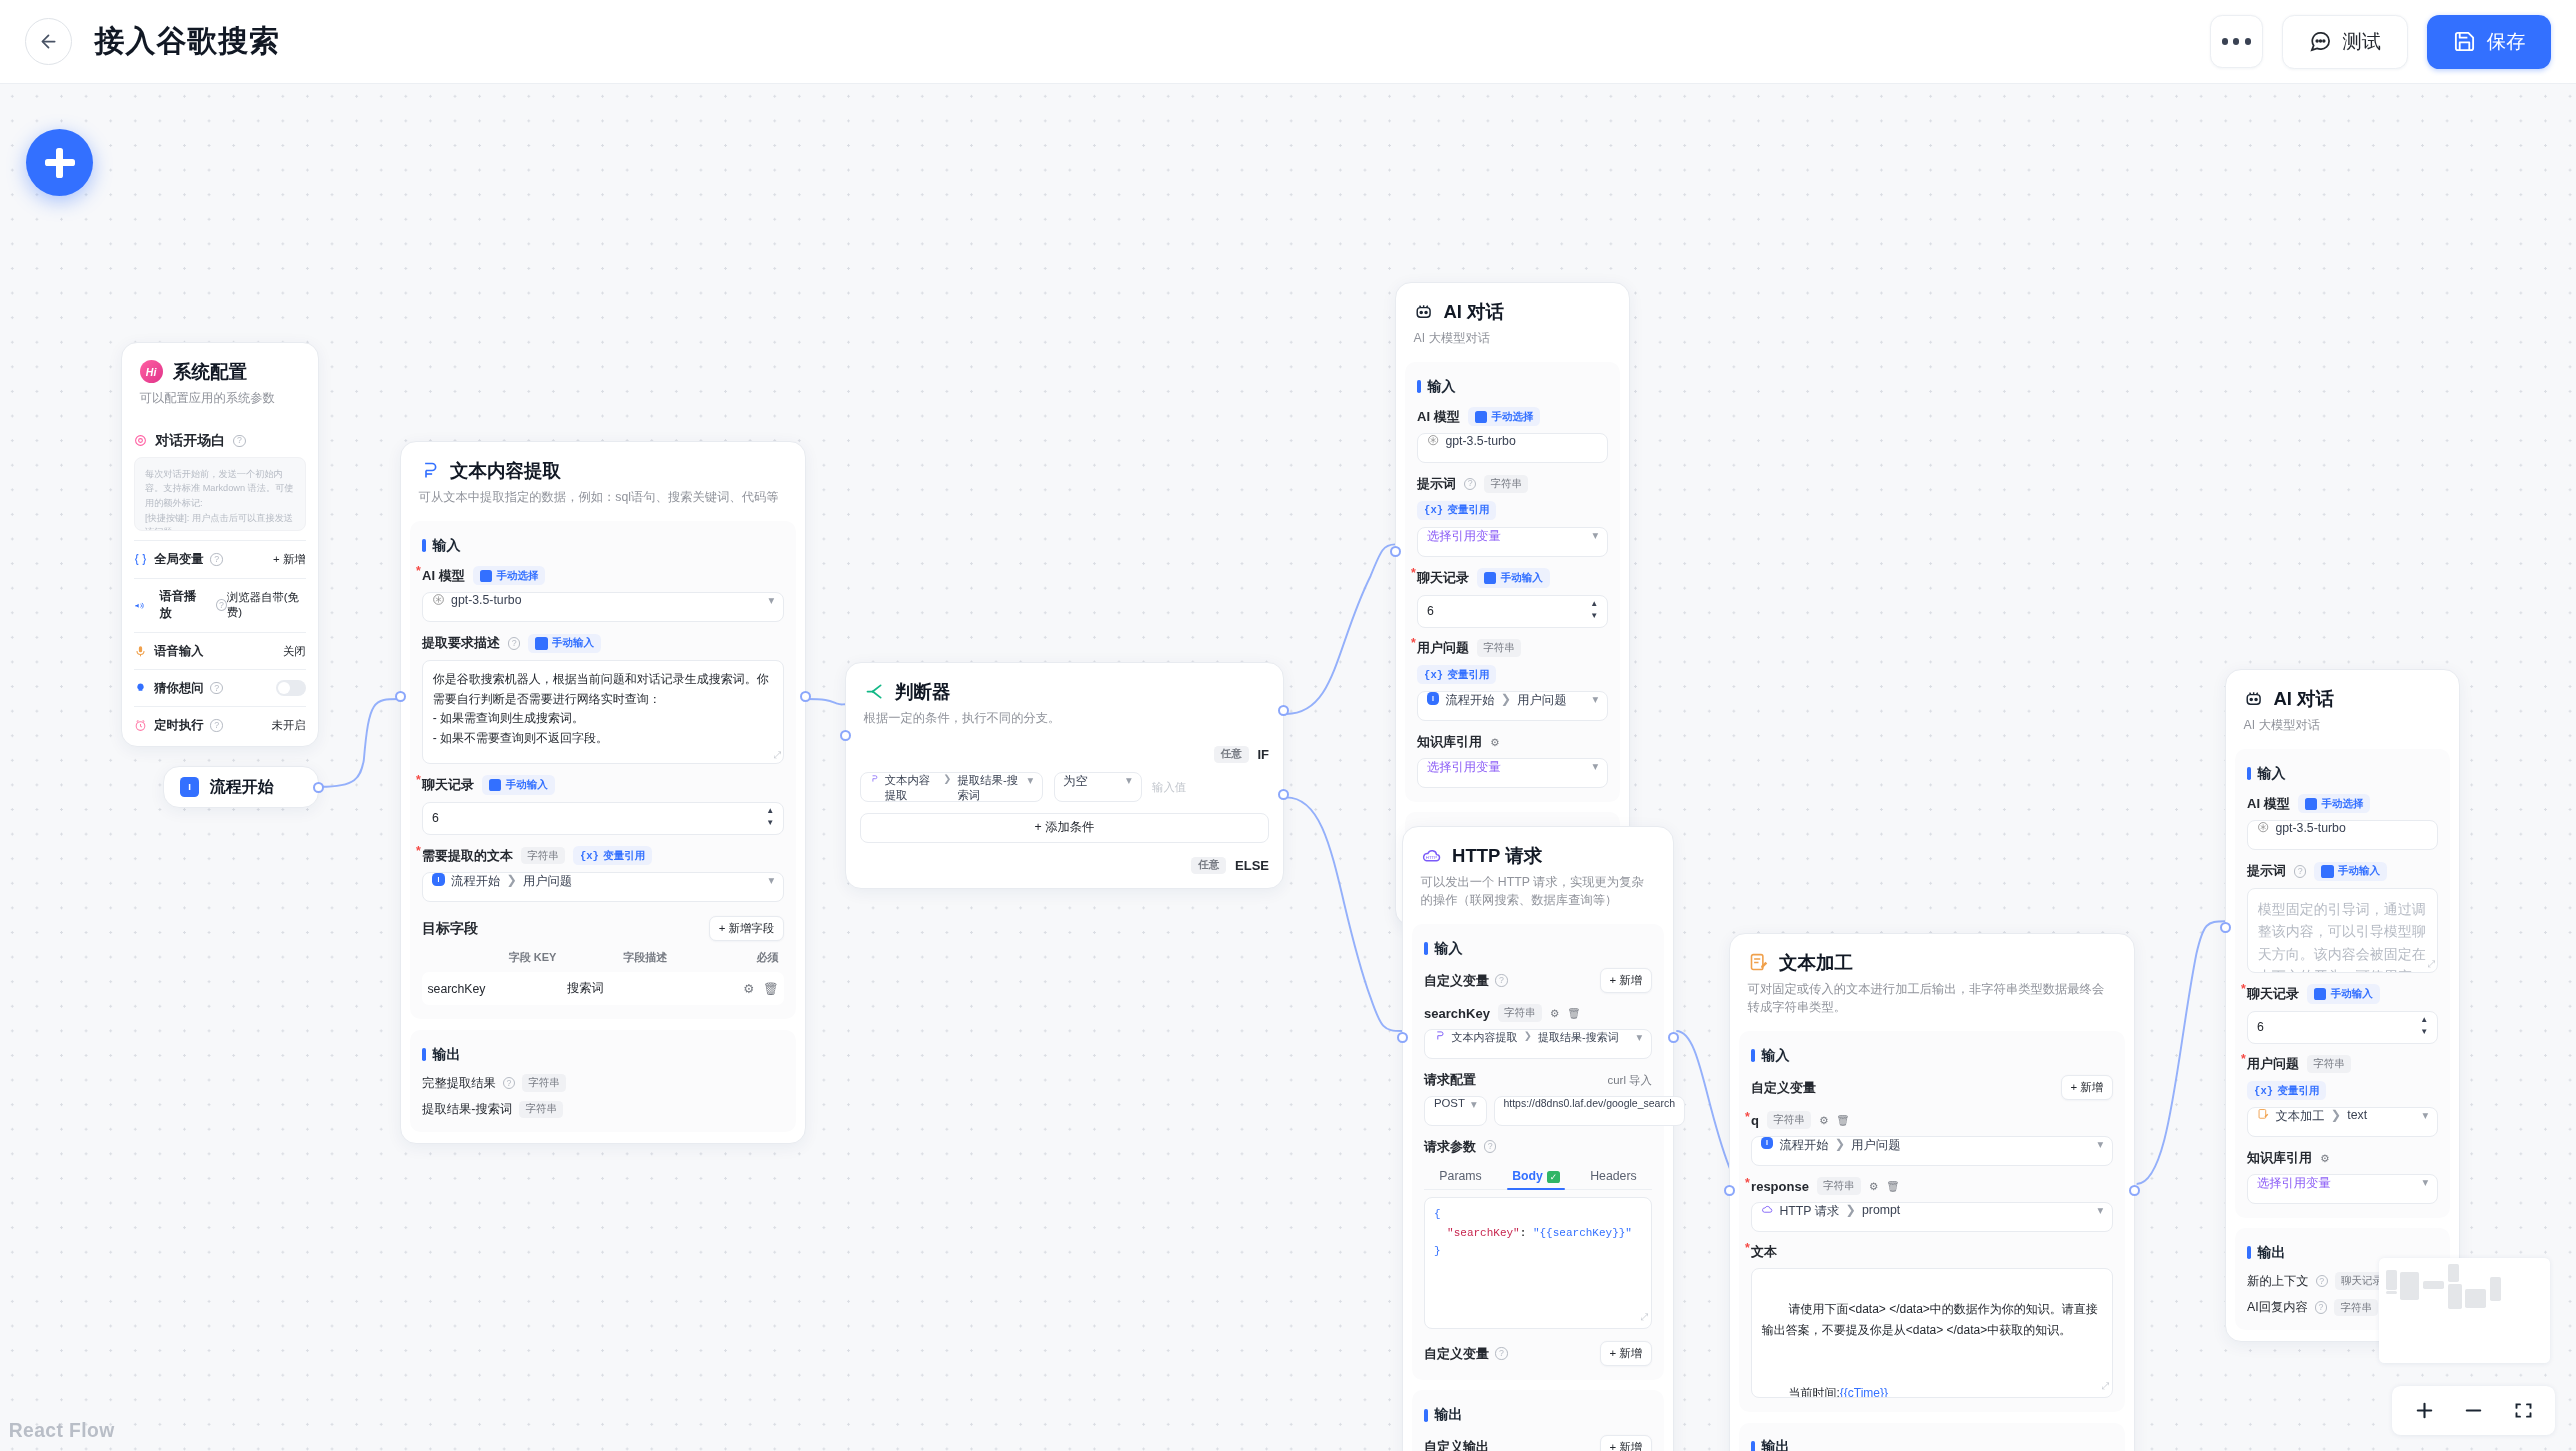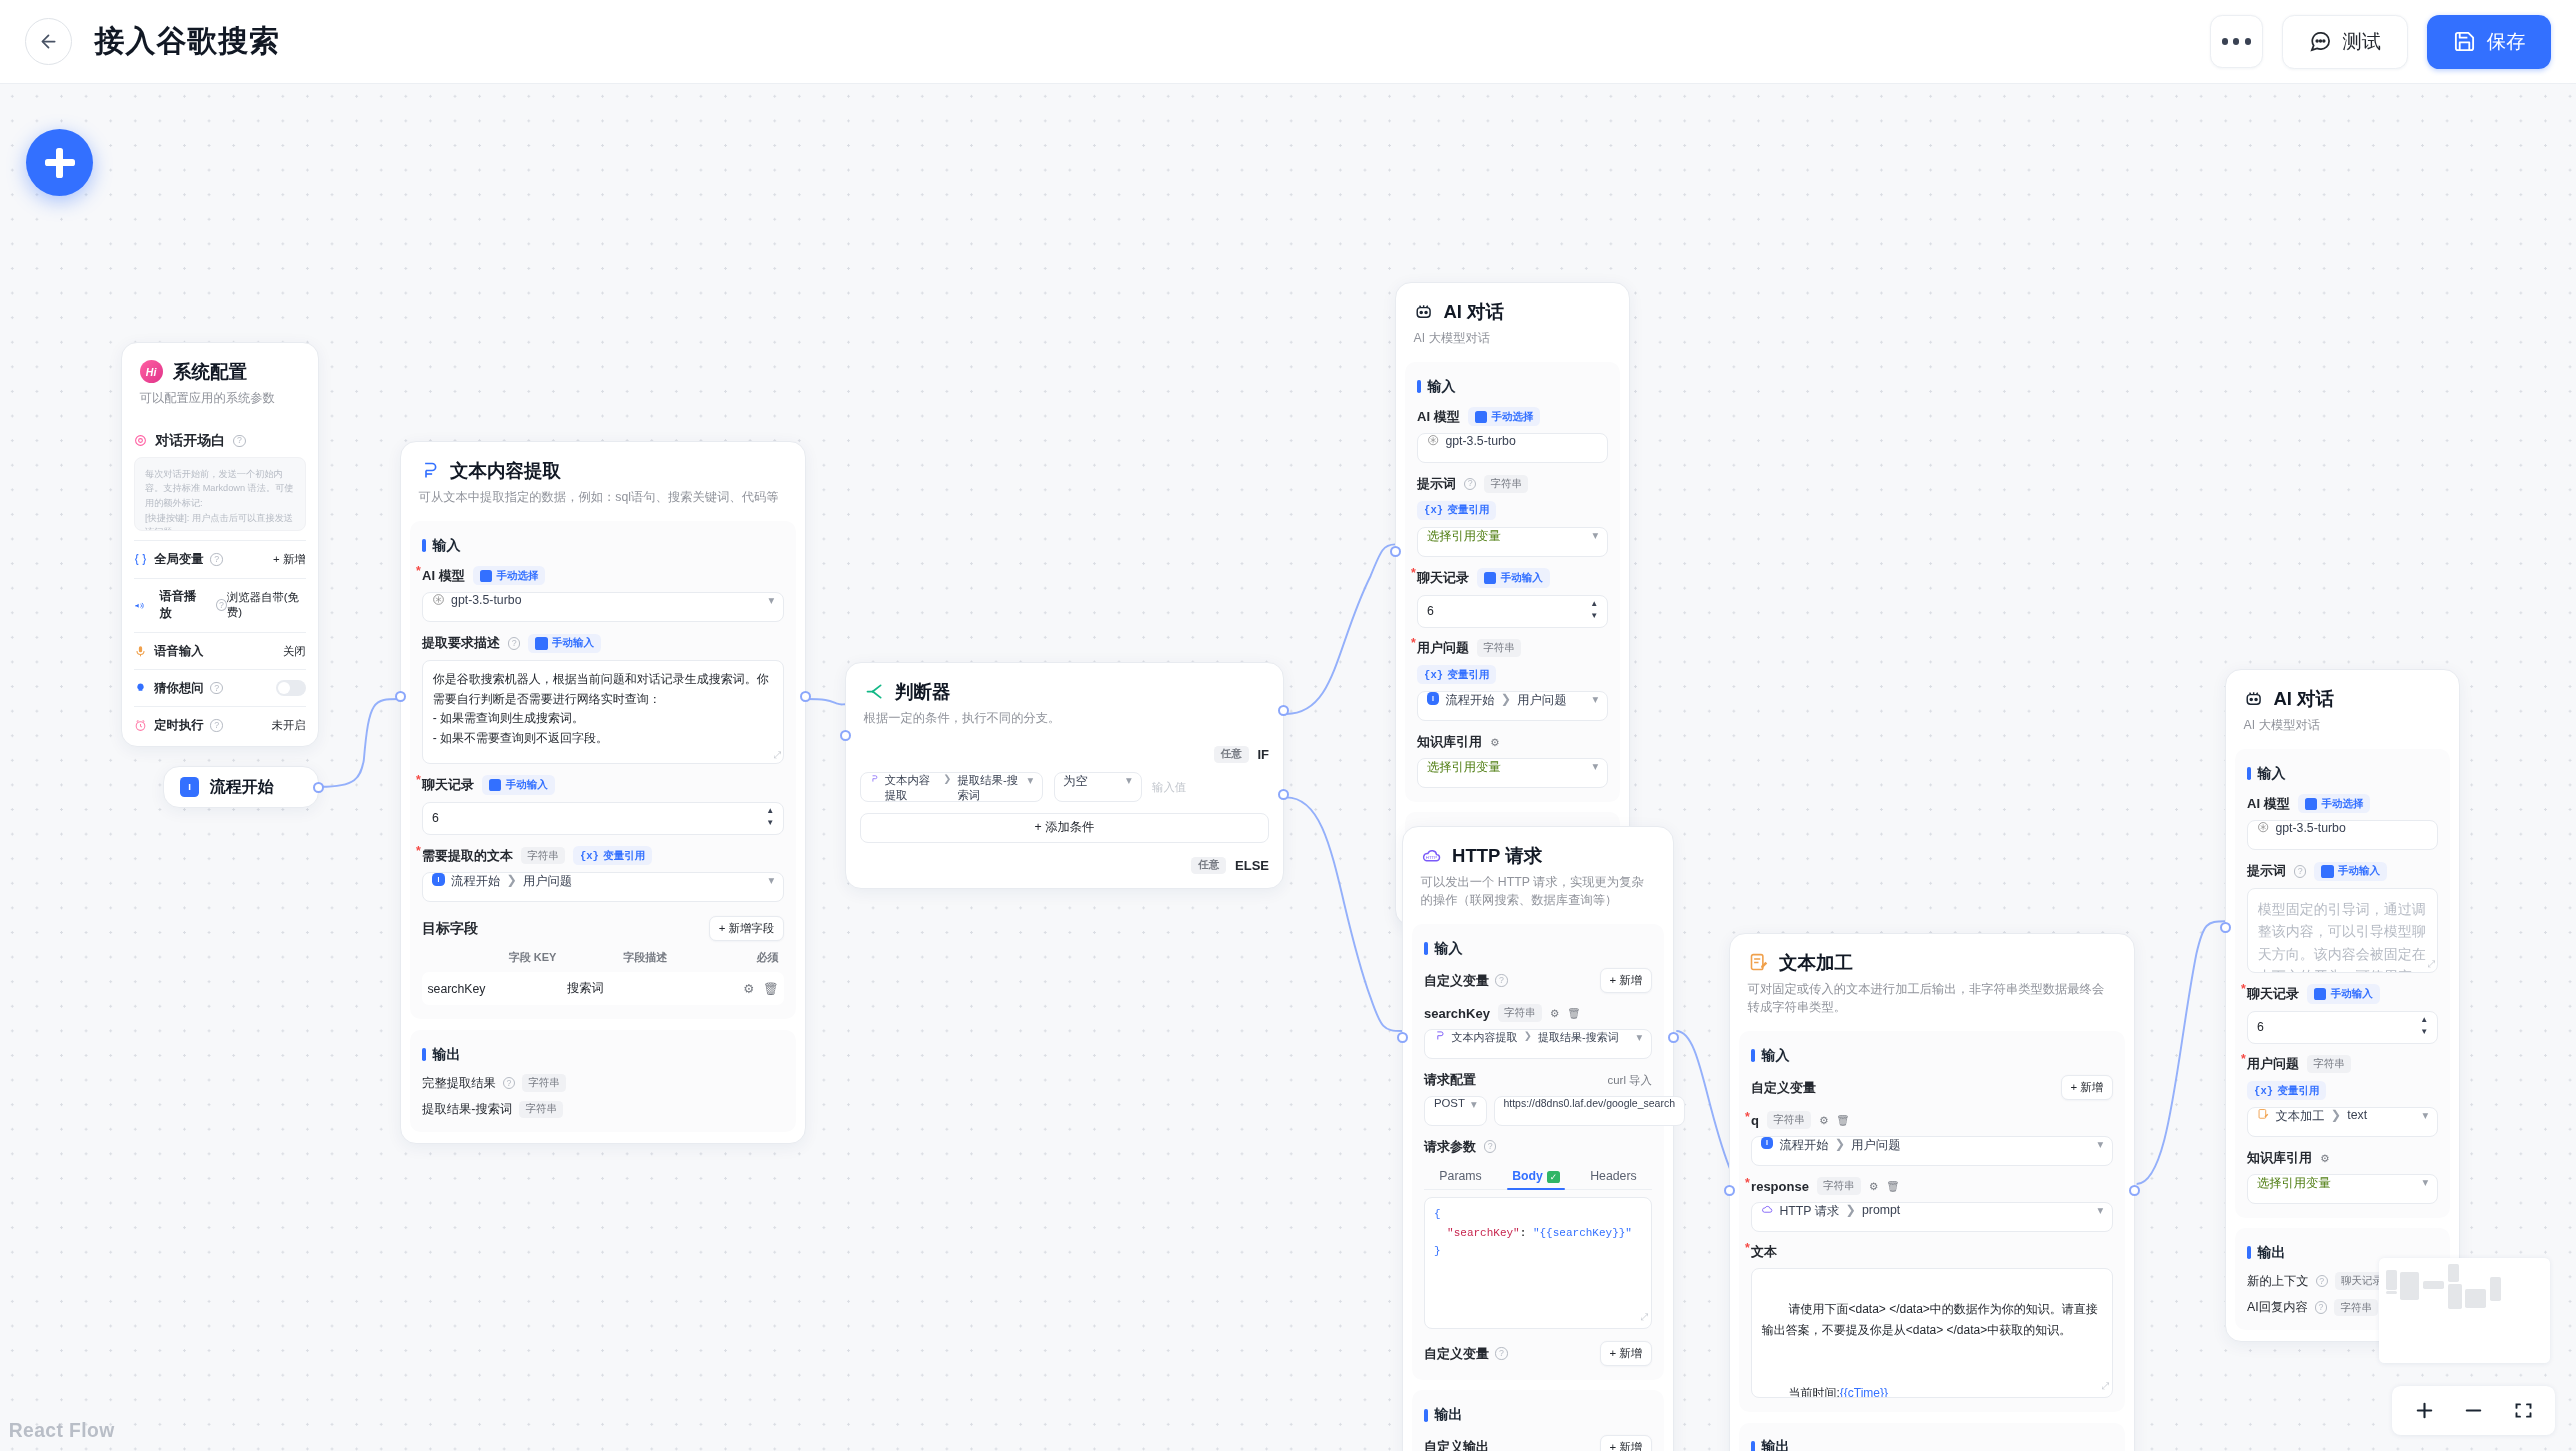--- a/index.html
+++ b/index.html
@@ -94,21 +94,21 @@
   .qmark { width: 12.3px; height: 12.3px; border-radius:50%; border:1.1px solid #b6bbc4; color:#b6bbc4;
            font-size: 8.8px; display:inline-flex; align-items:center; justify-content:center; line-height:1;}
   .tag-gray { background: #f0f1f4; color:#767a82; font-size: 10.5px; padding: 1.8px 6.2px; border-radius: 4.4px; }
   .tag-blue { background: #edf1fd; color:#3370ff; font-size: 10.5px; padding: 2.6px 7px; border-radius: 5.3px;
               display:inline-flex; align-items:center; gap:4.4px; font-weight:600;}
   .chip-icon { width: 12.3px; height: 12.3px; border-radius: 2.6px; background:#3370ff; display:inline-block;}
   .select-box {
     background:#fff; border:0.9px solid #e8ebf0; border-radius: 8px; height: 30px;
     display:flex; padding: 0 8.8px; font-size: 12.3px; color:#3a4253; gap:6.2px;
   }
-  .select-box .ph { color:#4d7c0f; }
+  .select-box .ph { color:#8b5cf6; }
   .chev { margin-left:auto; color:#9aa0aa; font-size: 11.4px;}
   .num-box {
     background:#fff; border:0.9px solid #e8ebf0; border-radius: 8px; height: 33px;
     display:flex; align-items:center; padding: 0 8.8px; font-size: 12.3px; color:#24282f; position:relative;
   }
   .spin { position:absolute; right: 8.8px; top: 3.5px; display:flex; flex-direction:column; gap: 2.6px; color:#3a4253; font-size:8px;}
   .textarea-box {
     background:#fff; border:0.9px solid #e8ebf0; border-radius: 8px; padding: 8.8px 9.7px;
     font-size: 12px; line-height: 1.65; color:#24282f; position:relative; overflow:hidden; white-space: pre-wrap;
   }

